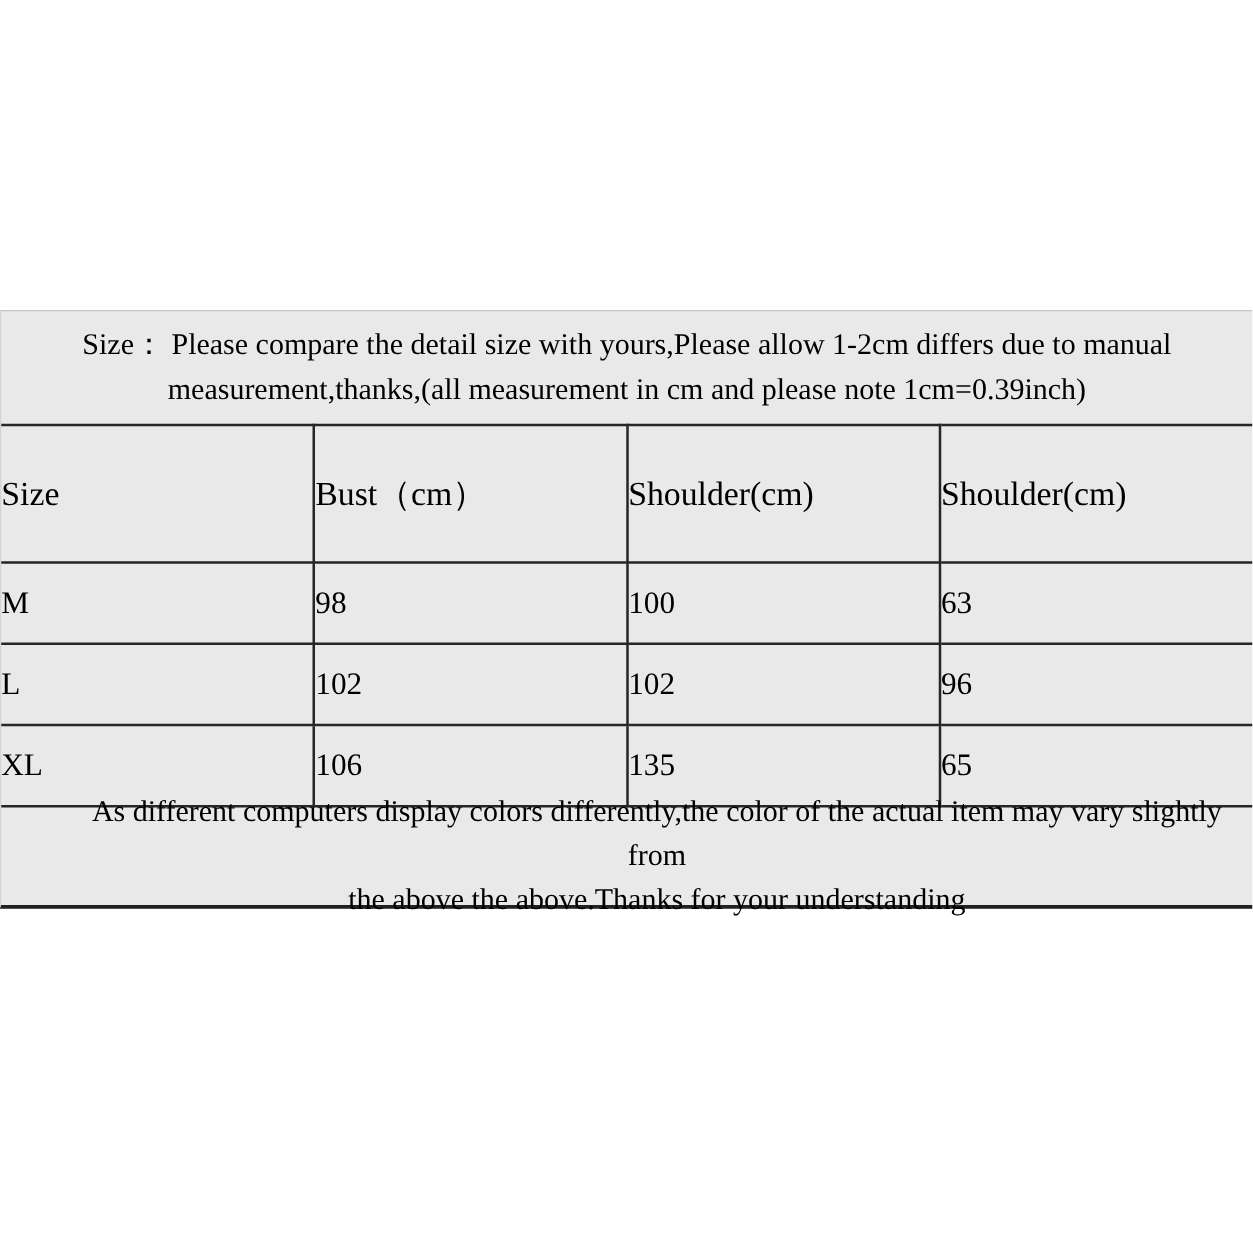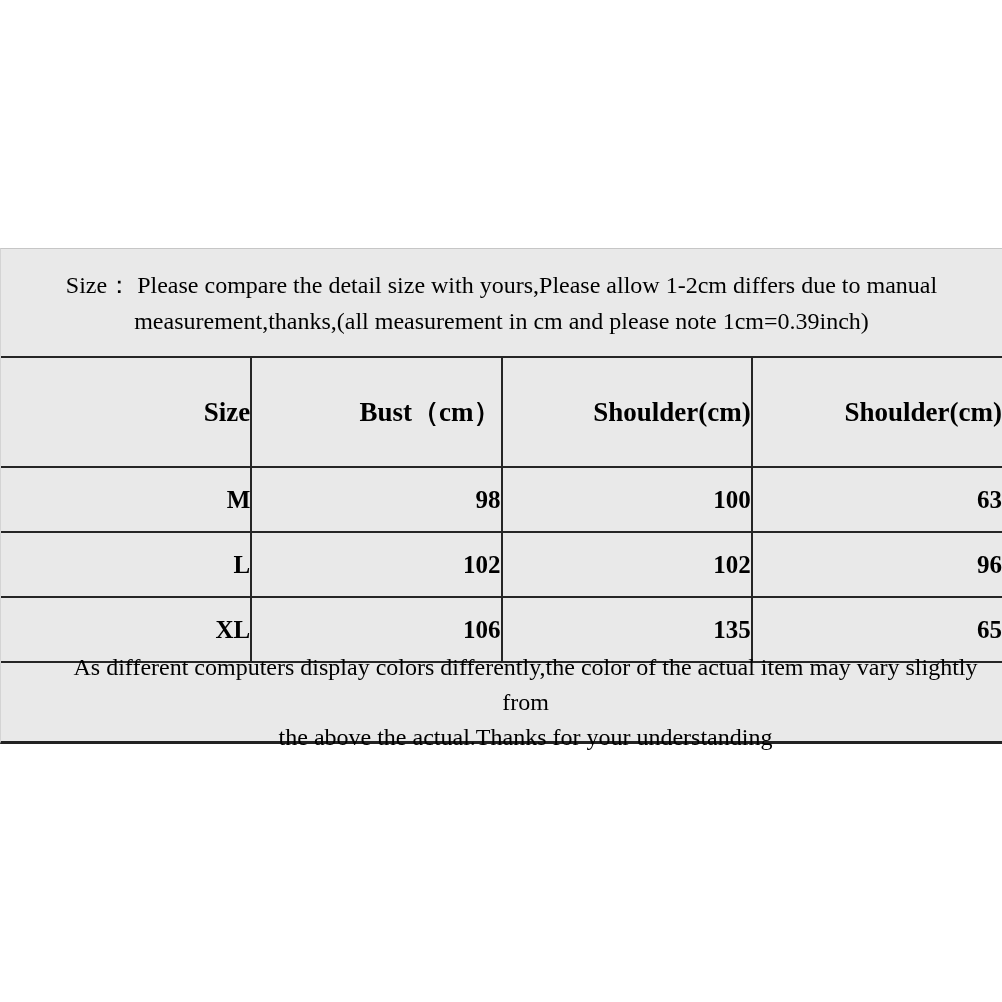--- a/index.html
+++ b/index.html
@@ -30,41 +30,41 @@
   .note {
     text-align: center;
     font-family: "Liberation Serif", serif;
     font-size: 24px;
     color: #000000;
     display: flex;
     flex-direction: column;
     justify-content: center;
   }
   .note-top {
-    height: 107px;
+    height: 90px;
     line-height: 36px;
     border-radius: 26px;
   }
   .note-bottom {
     height: 78px;
     line-height: 35px;
     padding-left: 48px;
   }
   table.size-table {
     width: 100%;
     border-collapse: collapse;
     table-layout: fixed;
   }
   .size-table th,
   .size-table td {
     border: 2px solid #262626;
-    text-align: right;
+    text-align: left;
     vertical-align: middle;
     font-family: "Liberation Serif", serif;
-    font-weight: bold;
+    font-weight: normal;
     color: #000000;
     padding: 0;
   }
   .size-table th {
     font-size: 27px;
     height: 108px;
   }
   .size-table td {
     font-size: 25px;
     height: 63px;
@@ -115,17 +115,17 @@
           <td>XL</td>
           <td>106</td>
           <td>135</td>
           <td>65</td>
         </tr>
       </tbody>
     </table>
 
     <div class="note note-bottom">
       <div>As different computers display colors differently,the color of the actual item may vary slightly from</div>
-      <div>the above the actual.Thanks for your understanding</div>
+      <div>the above the above.Thanks for your understanding</div>
     </div>
 
   </div>
 </div>
 
 </body></html>

